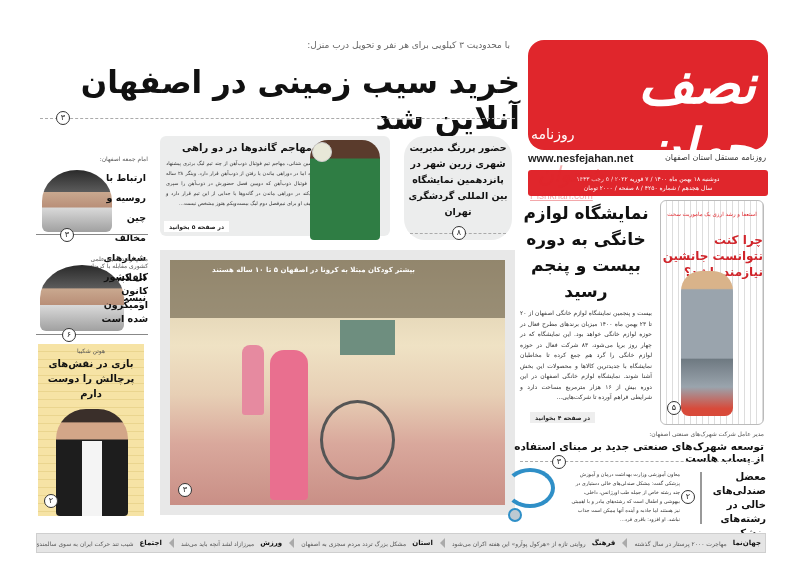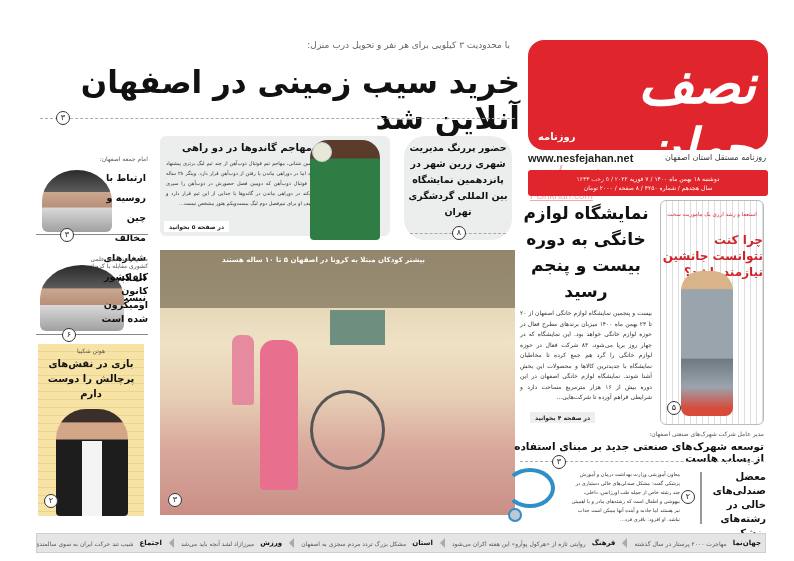--- a/index.html
+++ b/index.html
@@ -1,41 +1,41 @@
 <!DOCTYPE html>
 <html><head>
 <meta charset="utf-8">
 <style>
   * { box-sizing: border-box; margin: 0; padding: 0; }
   body { width: 794px; height: 561px; background: #ffffff; font-family: "DejaVu Sans", sans-serif; position: relative; overflow: hidden; direction: rtl; }
   .abs { position: absolute; }
   
   .masthead { left: 528px; top: 40px; width: 240px; height: 110px; background: #e0262c; border-radius: 16px; }
   .masthead-title { position: absolute; right: 12px; top: 12px; font-family: "DejaVu Serif", serif; font-weight: bold; font-size: 54px; color: #fff; font-style: italic; letter-spacing: -2px; }
-  .masthead-sub { position: absolute; left: 10px; bottom: 8px; font-size: 10px; font-weight: bold; color: #fff; }
+  .masthead-sub { position: absolute; left: 3px; bottom: 8px; font-size: 14px; font-weight: normal; color: #fff; }
   .site-url { left: 528px; top: 152px; font-family: "Liberation Sans", sans-serif; font-size: 11px; font-weight: bold; color: #222; direction: ltr; }
   .tagline { left: 646px; top: 153px; font-size: 8px; color: #333; width: 120px; text-align: right; }
   .dateline { left: 528px; top: 170px; width: 240px; height: 26px; background: #e0262c; border-radius: 3px; color: #fff; font-size: 6px; text-align: center; padding-top: 4px; line-height: 9px; }
   .watermark { left: 538px; top: 162px; color: rgba(224,38,44,0.35); font-size: 22px; font-family: "DejaVu Serif", serif; font-style: italic; }
   .watermark2 { left: 530px; top: 190px; color: rgba(224,38,44,0.4); font-size: 10px; font-family: "Liberation Sans", sans-serif; direction: ltr; text-decoration: underline; }
   
   .kicker { left: 160px; top: 40px; width: 350px; font-size: 9px; color: #666; text-align: right; }
   .headline { left: 20px; top: 64px; width: 500px; font-size: 31px; font-weight: bold; color: #111; text-align: right; letter-spacing: -0.5px; }
   .dotted { border-top: 1px dashed #aaa; }
   .pagenum { width: 14px; height: 14px; border: 1px solid #333; border-radius: 50%; font-size: 8px; text-align: center; line-height: 12px; background: #fff; color: #222; }
   
   .small-label { font-size: 6px; color: #555; text-align: right; }
   .side-title { font-size: 11px; font-weight: bold; color: #111; text-align: right; line-height: 16px; }
   .portrait { background: linear-gradient(180deg, #2a2a2a 0%, #5b5b5b 35%, #c9a88f 36%, #b98f78 60%, #d9d9d9 61%, #a0a0a0 100%); border-radius: 50% 50% 6px 6px; }
   
   .box-gray { background: #eceded; border-radius: 6px; }
   .body-text { font-size: 6.5px; color: #333; line-height: 11px; text-align: justify; }
   .more-tag { font-size: 6px; font-weight: bold; background: #fff; color: #222; padding: 2px 5px; }
   
-  .photo-frame { left: 160px; top: 250px; width: 355px; height: 265px; background: #e8e8e8; }
+  .photo-frame { left: 160px; top: 250px; width: 355px; height: 265px; background: #e8e8e8; padding: 10px; }
   .photo { width: 100%; height: 100%; position: relative; overflow: hidden;
            background: linear-gradient(180deg, #d8c8a8 0%, #efe2c4 35%, #e7cfb5 55%, #d9a89c 75%, #c98f86 100%); }
   .photo-band { position: absolute; left: 0; right: 0; top: 0; height: 58px; background: rgba(90,80,60,0.55); }
   .photo-kicker { position: absolute; right: 90px; top: 6px; font-size: 7px; color: #fff; font-weight: bold; }
   .photo-title { position: absolute; right: 8px; top: 20px; width: 320px; font-size: 15px; font-weight: bold; color: #fff; text-align: right; text-shadow: 1px 1px 2px #000; }
   
   .right-head { font-size: 17px; font-weight: bold; color: #111; text-align: center; line-height: 26px; }
   .ad-box { left: 660px; top: 200px; width: 104px; height: 225px; border: 1px solid #bbb; border-radius: 6px; background: repeating-linear-gradient(90deg, #fff 0, #fff 5px, #ddd 5px, #ddd 6px); overflow: hidden; }
   .ad-kicker { font-size: 5.5px; color: #e0262c; text-align: center; }
   .ad-title { font-size: 12px; font-weight: bold; color: #d0242a; text-align: center; line-height: 16px; }

